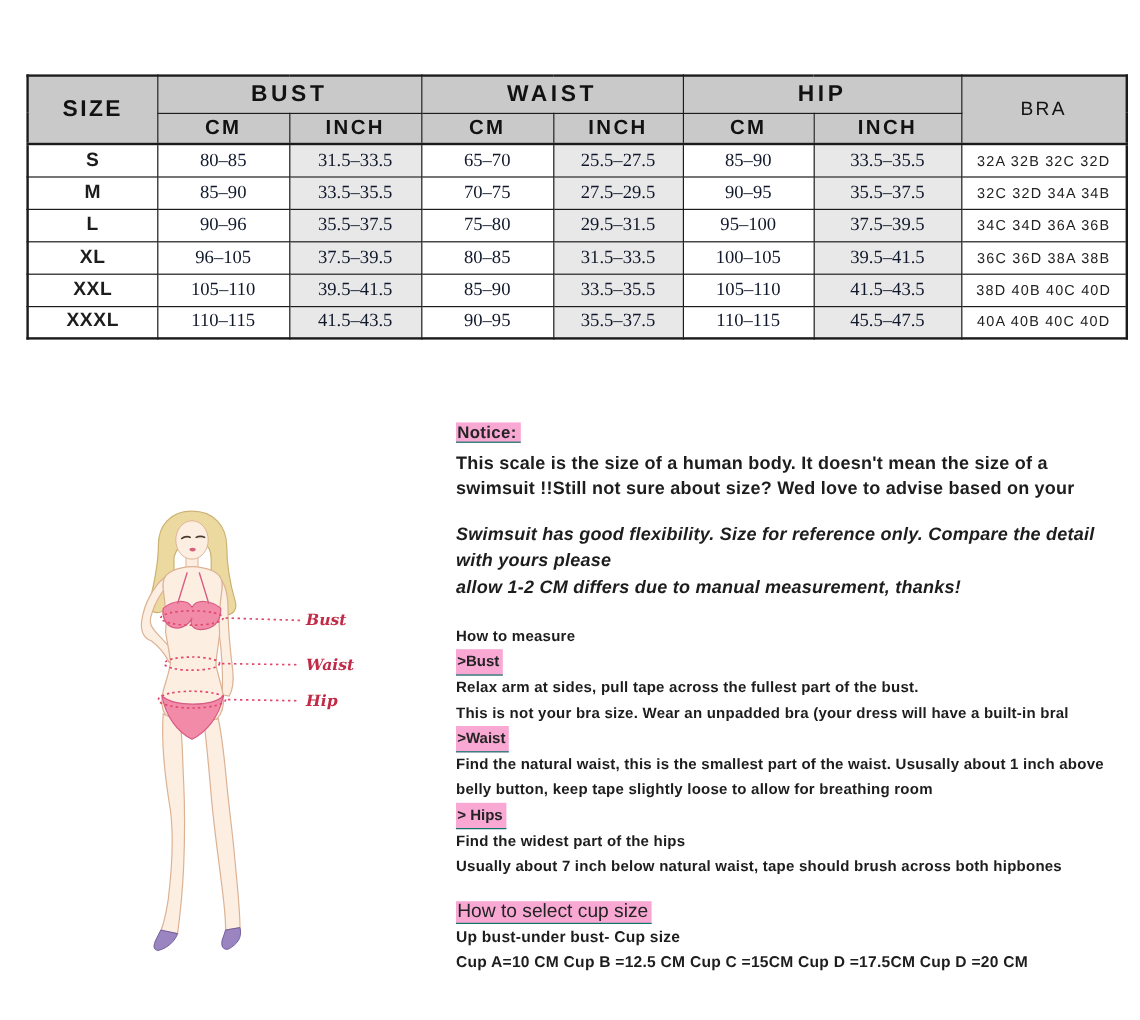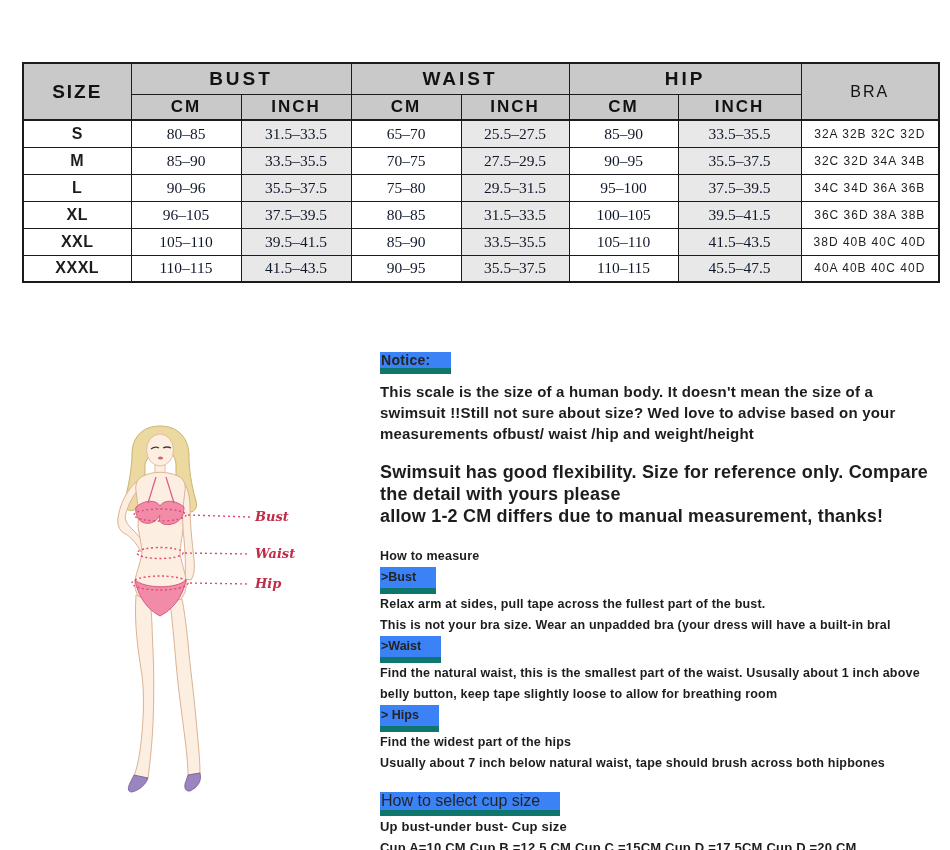--- a/index.html
+++ b/index.html
@@ -52,30 +52,30 @@
   td.bra-cell { font-size: 12px; letter-spacing: 1px; color: #222; margin-left: 48px; }
 
   
   .figure-wrap { position: absolute; left: 90px; top: 423px; width: 300px; height: 395px; }
   .fig-label { font: italic 700 13px "DejaVu Serif", serif; fill: #c22b47; }
 
   
   .text-col { position: absolute; left: 380px; top: 352px; width: 556px; }
   .hl {
     display: inline-block;
-    background: #3b82f6;
-    border-bottom: 6px solid #0f766e;
-    padding: 0 20px 0 1px;
+    background: #f9a8d4;
+    border-bottom: 1px solid #0f766e;
+    padding: 0 3px 0 1px;
     color: #242424;
   }
   .notice-title { font-size: 14px; font-weight: 700; letter-spacing: 0.3px; }
   .para1 { margin-top: 7px; }
   .para1 .ln { font-size: 15px; font-weight: 700; line-height: 21px; letter-spacing: 0.2px; }
   .para2 { margin-top: 17px; }
-  .para2 .ln { font-size: 18px; font-weight: 700; line-height: 22px; letter-spacing: 0.2px; }
+  .para2 .ln { font-size: 15px; font-weight: 700; line-height: 22px; letter-spacing: 0.2px; font-style: italic; }
   .measure { margin-top: 19px; }
   .measure .ln, .measure .hd { font-size: 12.5px; font-weight: 700; line-height: 21px; letter-spacing: 0.2px; }
   .measure .tag { line-height: 21px; font-size: 12.5px; font-weight: 700; }
   .cup-block { margin-top: 18px; }
   .cup-block .ln { font-size: 13px; font-weight: 700; line-height: 21px; letter-spacing: 0.2px; }
 </style>
 </head>
 <body>
 
 <div class="page">
@@ -220,21 +220,20 @@
 
   <div class="text-col">
 
     <div class="notice-title">
       <span class="hl">Notice:</span>
     </div>
 
     <div class="para1">
       <div class="ln">This scale is the size of a human body. It doesn't mean the size of a</div>
       <div class="ln">swimsuit !!Still not sure about size? Wed love to advise based on your</div>
-      <div class="ln">measurements ofbust/ waist /hip and weight/height</div>
     </div>
 
     <div class="para2">
       <div class="ln">Swimsuit has good flexibility. Size for reference only. Compare the detail with yours please</div>
       <div class="ln">allow 1-2 CM differs due to manual measurement, thanks!</div>
     </div>
 
     <div class="measure">
       <div class="hd">How to measure</div>
       <div class="tag"><span class="hl">&gt;Bust</span></div>

